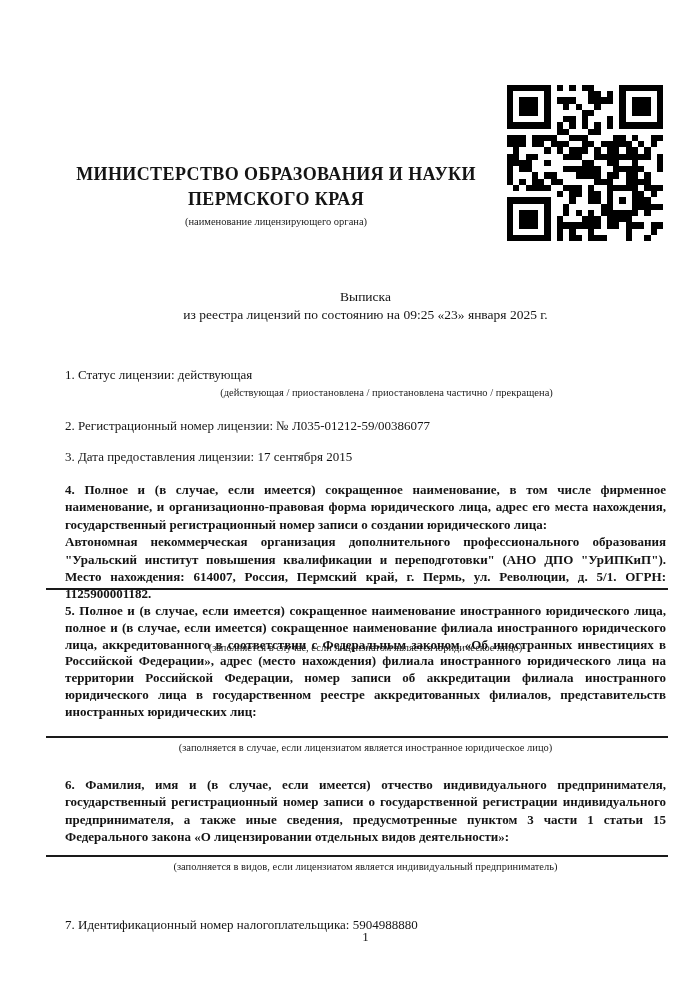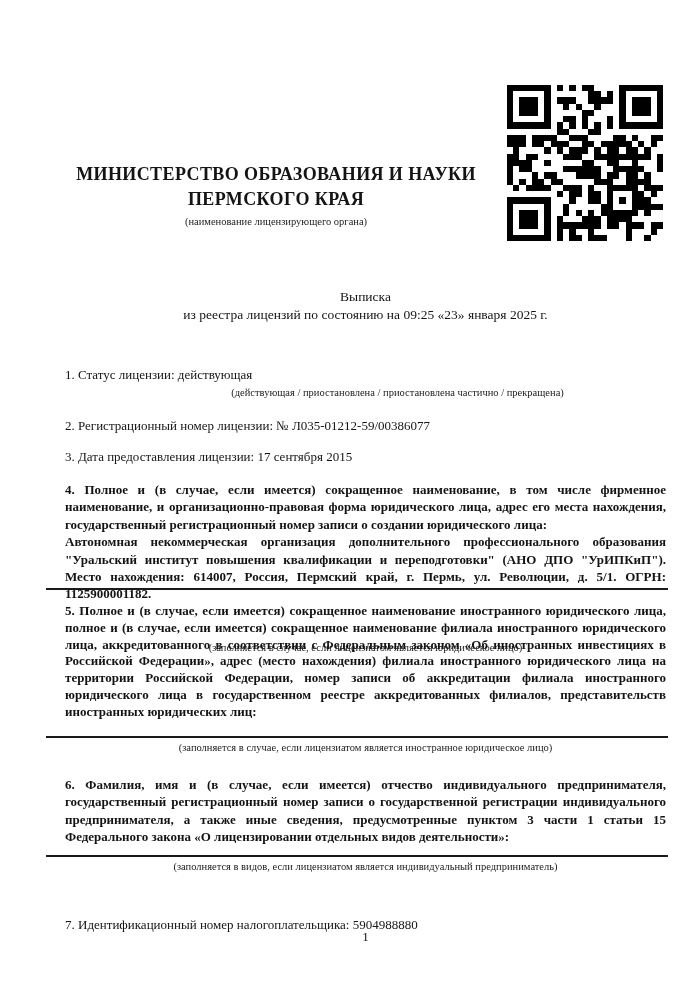--- a/index.html
+++ b/index.html
@@ -37,21 +37,21 @@
     left:65px;width:601px;
     font-size:13px;text-align:justify;font-weight:bold;
   }
   .para p{margin:0;}
   .lh174 p{line-height:17.4px;}
   .lh168 p{line-height:16.8px;}
   .caption{
     left:65px;width:601px;text-align:center;
     font-size:10.5px;line-height:13px;color:#1c1c1c;
   }
-  .caption.offset{left:132px;width:531px;}
+  .caption.offset{left:121px;width:531px;}
   .rule{
     left:46px;width:622px;height:2px;background:#1a1a1a;
   }
   .page-number{
     left:65px;top:928px;width:601px;text-align:center;
     font-size:13px;line-height:17px;
   }
 </style>
 </head>
 <body>

